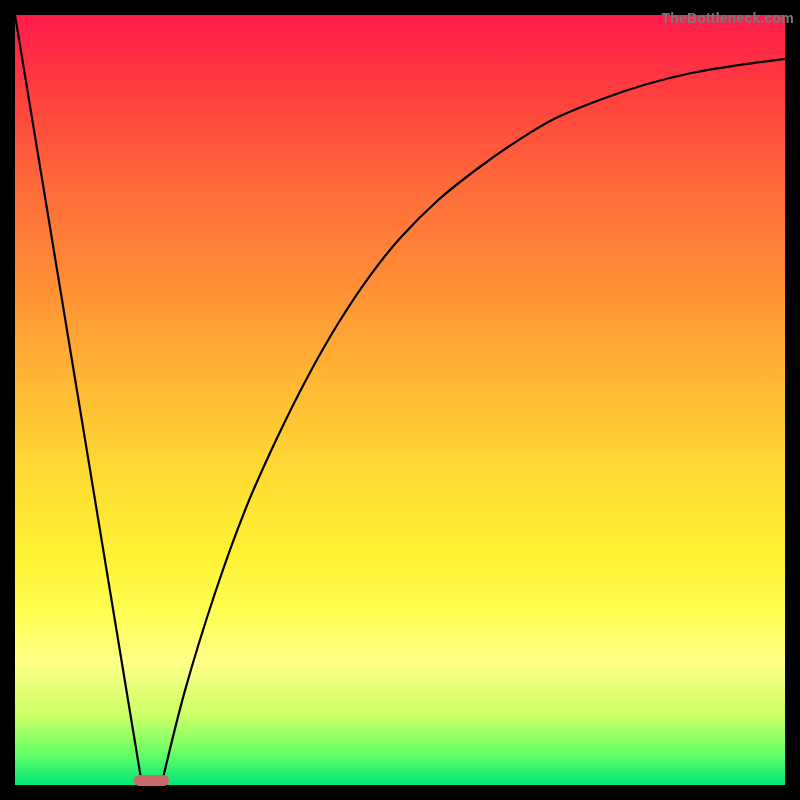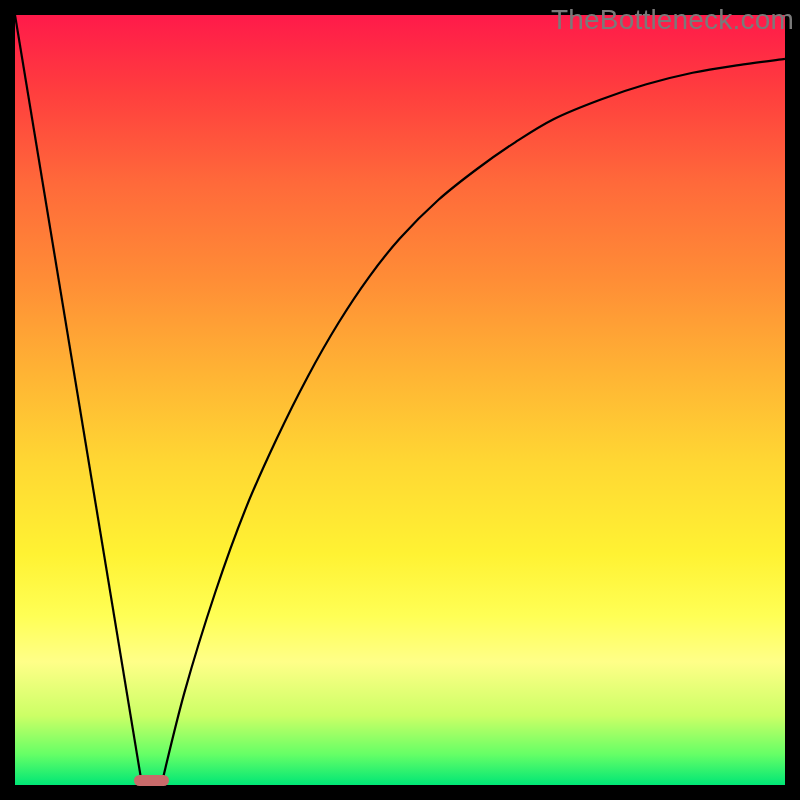--- a/index.html
+++ b/index.html
@@ -26,28 +26,29 @@
       #fff233 70%,
       #ffff55 78%,
       #ffff88 84%,
       #ccff66 91%,
       #66ff66 96%,
       #00e676 100%
     );
   }
   .watermark {
     position: absolute;
-    top: 4px;
+    top: 10px;
     right: 6px;
     font-family: Arial, Helvetica, sans-serif;
-    font-size: 28px;
+    font-size: 14px;
     color: #7a7a7a;
     letter-spacing: 0.2px;
     z-index: 10;
     user-select: none;
+    font-weight: bold;
   }
   .curve-svg {
     position: absolute;
     left: 0;
     top: 0;
     width: 770px;
     height: 770px;
     pointer-events: none;
   }
   .marker {

